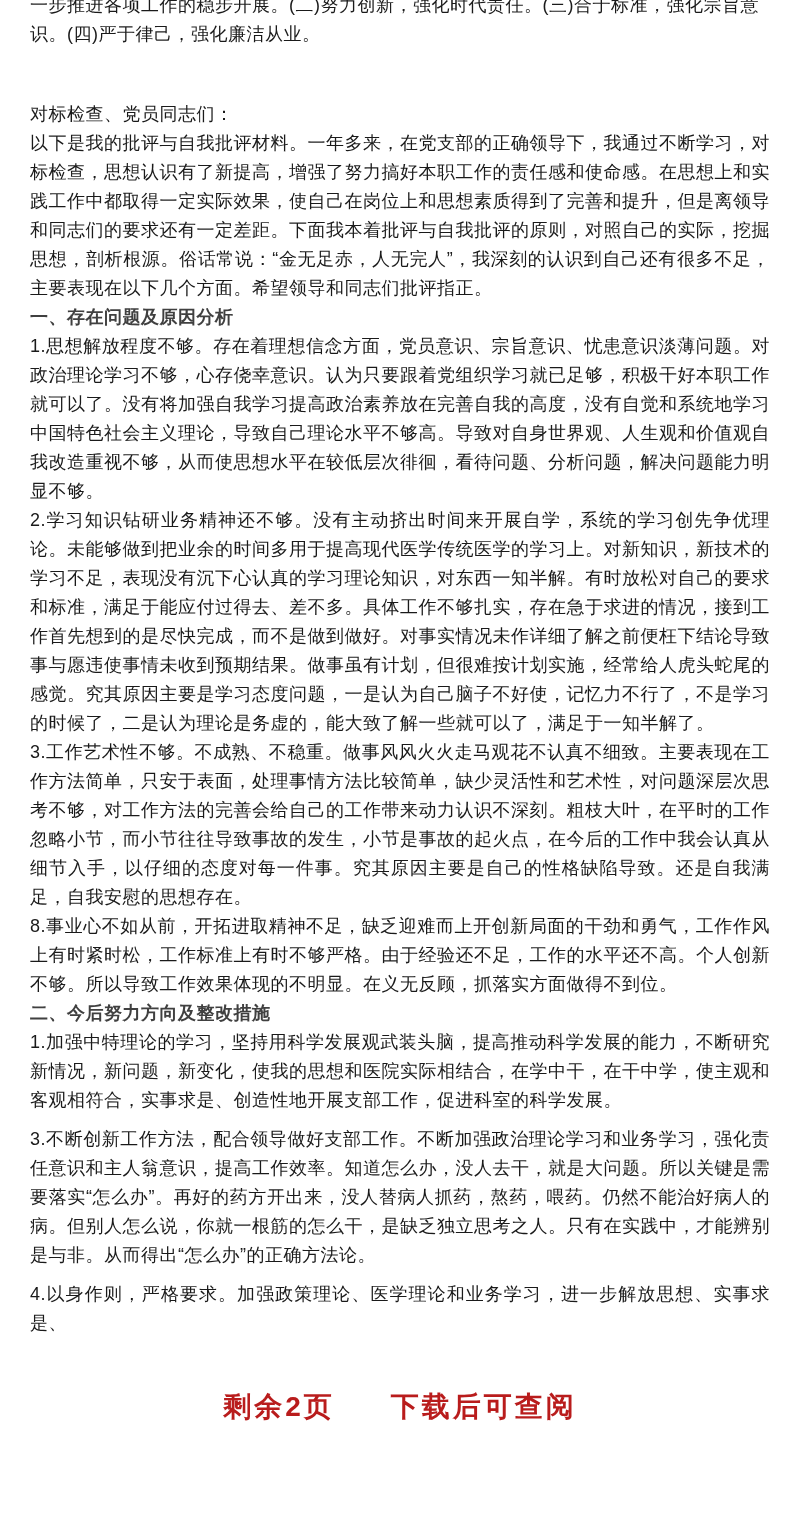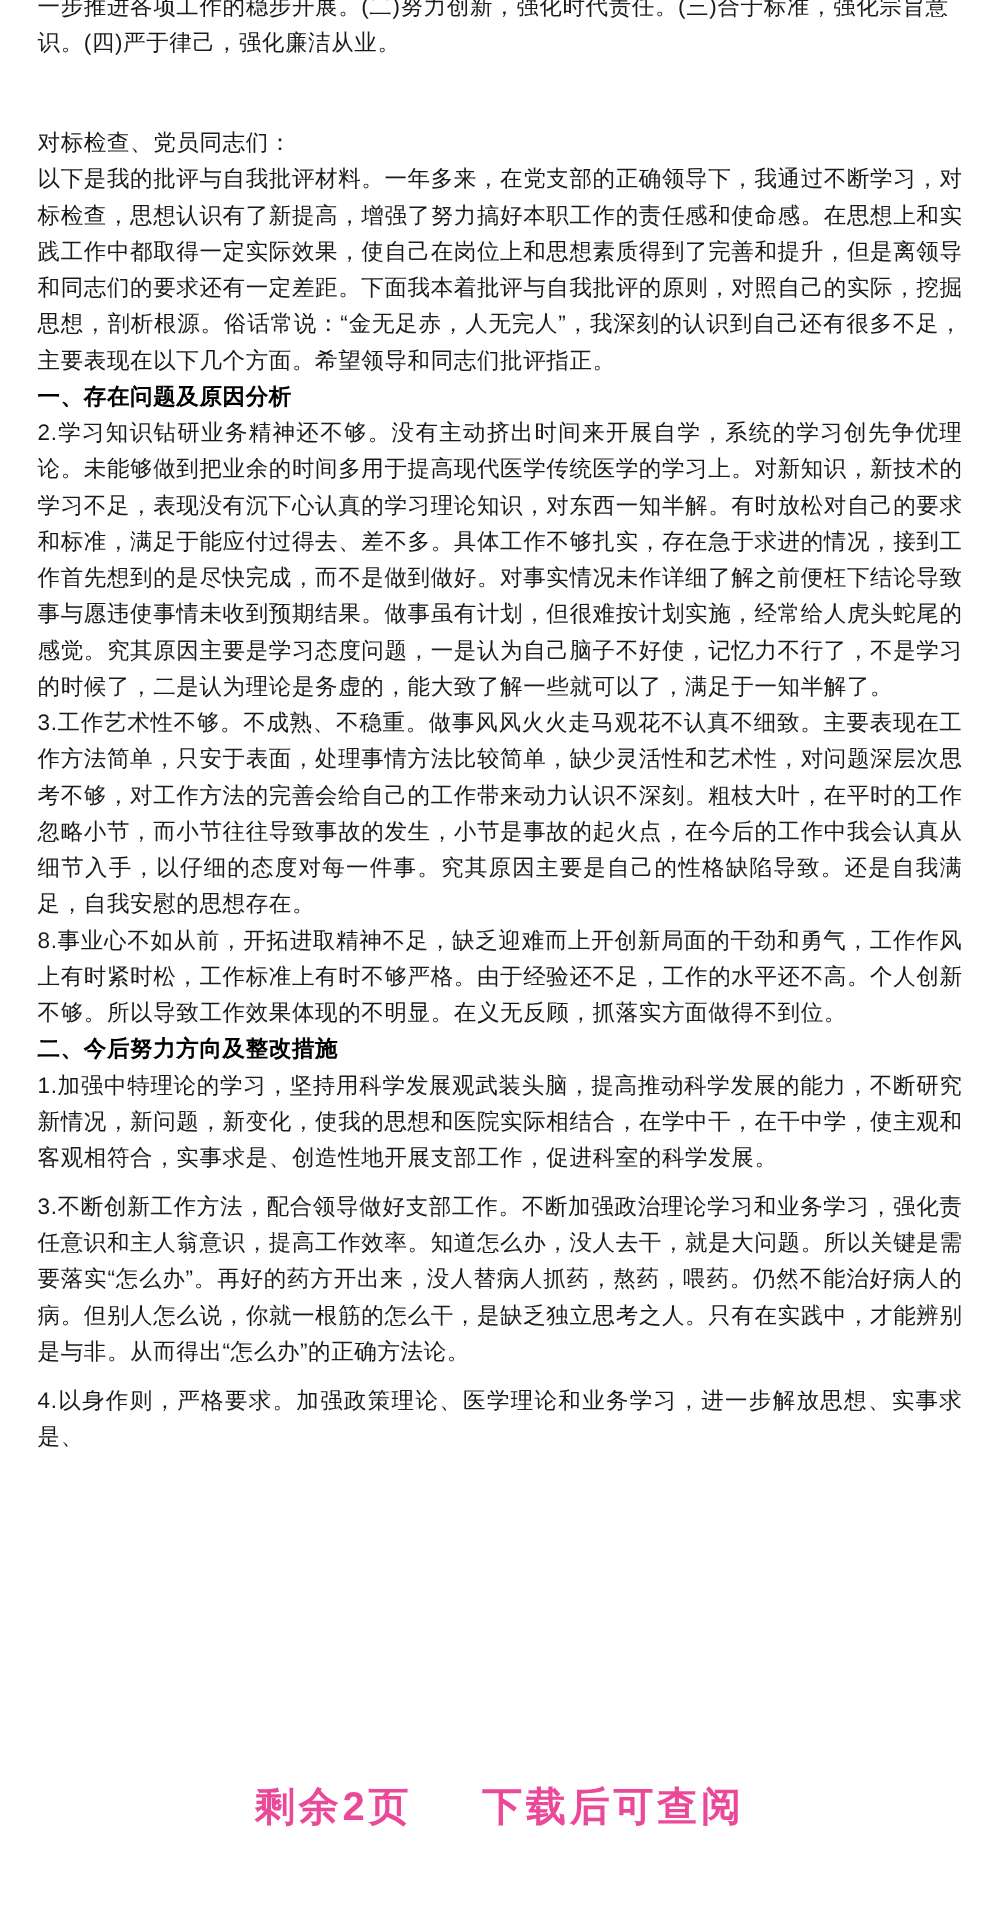--- a/index.html
+++ b/index.html
@@ -19,32 +19,32 @@
     letter-spacing: 0.5px;
   }
   
   .clip-top {
     height: 46px;
     overflow: hidden;
     margin-bottom: 54px;
   }
   .clip-top .inner { margin-top: -9px; }
   .para { margin: 0; }
-  .heading { font-weight: bold; color: #000000; }
+  .heading { font-weight: bold; color: #404040; }
   .sec2-item + .sec2-item { margin-top: 10px; }
   .sec2-first { margin-top: 0; }
   .footer {
     position: absolute;
     left: 0;
     right: 0;
-    top: 1424px;
+    top: 1388px;
     text-align: center;
-    font-size: 32px;
+    font-size: 28px;
     font-weight: bold;
-    color: #ec4899;
+    color: #b91c1c;
     letter-spacing: 3px;
     white-space: nowrap;
   }
   .footer .gap { display: inline-block; width: 56px; }
 </style>
 </head>
 <body>
 
 <div class="doc">
 
@@ -54,20 +54,21 @@
       <div>识。(四)严于律己，强化廉洁从业。</div>
     </div>
   </div>
 
   <div class="para">对标检查、党员同志们：</div>
 
   <div class="para">以下是我的批评与自我批评材料。一年多来，在党支部的正确领导下，我通过不断学习，对标检查，思想认识有了新提高，增强了努力搞好本职工作的责任感和使命感。在思想上和实践工作中都取得一定实际效果，使自己在岗位上和思想素质得到了完善和提升，但是离领导和同志们的要求还有一定差距。下面我本着批评与自我批评的原则，对照自己的实际，挖掘思想，剖析根源。俗话常说：“金无足赤，人无完人”，我深刻的认识到自己还有很多不足，主要表现在以下几个方面。希望领导和同志们批评指正。</div>
 
   <div class="para heading">一、存在问题及原因分析</div>
 
+  <div class="para">1.思想解放程度不够。存在着理想信念方面，党员意识、宗旨意识、忧患意识淡薄问题。对政治理论学习不够，心存侥幸意识。认为只要跟着党组织学习就已足够，积极干好本职工作就可以了。没有将加强自我学习提高政治素养放在完善自我的高度，没有自觉和系统地学习中国特色社会主义理论，导致自己理论水平不够高。导致对自身世界观、人生观和价值观自我改造重视不够，从而使思想水平在较低层次徘徊，看待问题、分析问题，解决问题能力明显不够。</div>
   <div class="para">2.学习知识钻研业务精神还不够。没有主动挤出时间来开展自学，系统的学习创先争优理论。未能够做到把业余的时间多用于提高现代医学传统医学的学习上。对新知识，新技术的学习不足，表现没有沉下心认真的学习理论知识，对东西一知半解。有时放松对自己的要求和标准，满足于能应付过得去、差不多。具体工作不够扎实，存在急于求进的情况，接到工作首先想到的是尽快完成，而不是做到做好。对事实情况未作详细了解之前便枉下结论导致事与愿违使事情未收到预期结果。做事虽有计划，但很难按计划实施，经常给人虎头蛇尾的感觉。究其原因主要是学习态度问题，一是认为自己脑子不好使，记忆力不行了，不是学习的时候了，二是认为理论是务虚的，能大致了解一些就可以了，满足于一知半解了。</div>
   <div class="para">3.工作艺术性不够。不成熟、不稳重。做事风风火火走马观花不认真不细致。主要表现在工作方法简单，只安于表面，处理事情方法比较简单，缺少灵活性和艺术性，对问题深层次思考不够，对工作方法的完善会给自己的工作带来动力认识不深刻。粗枝大叶，在平时的工作忽略小节，而小节往往导致事故的发生，小节是事故的起火点，在今后的工作中我会认真从细节入手，以仔细的态度对每一件事。究其原因主要是自己的性格缺陷导致。还是自我满足，自我安慰的思想存在。</div>
   <div class="para">8.事业心不如从前，开拓进取精神不足，缺乏迎难而上开创新局面的干劲和勇气，工作作风上有时紧时松，工作标准上有时不够严格。由于经验还不足，工作的水平还不高。个人创新不够。所以导致工作效果体现的不明显。在义无反顾，抓落实方面做得不到位。</div>
 
   <div class="para heading">二、今后努力方向及整改措施</div>
 
   <div class="para sec2-item sec2-first">1.加强中特理论的学习，坚持用科学发展观武装头脑，提高推动科学发展的能力，不断研究新情况，新问题，新变化，使我的思想和医院实际相结合，在学中干，在干中学，使主观和客观相符合，实事求是、创造性地开展支部工作，促进科室的科学发展。</div>
   <div class="para sec2-item">3.不断创新工作方法，配合领导做好支部工作。不断加强政治理论学习和业务学习，强化责任意识和主人翁意识，提高工作效率。知道怎么办，没人去干，就是大问题。所以关键是需要落实“怎么办”。再好的药方开出来，没人替病人抓药，熬药，喂药。仍然不能治好病人的病。但别人怎么说，你就一根筋的怎么干，是缺乏独立思考之人。只有在实践中，才能辨别是与非。从而得出“怎么办”的正确方法论。</div>
   <div class="para sec2-item">4.以身作则，严格要求。加强政策理论、医学理论和业务学习，进一步解放思想、实事求是、</div>
 

